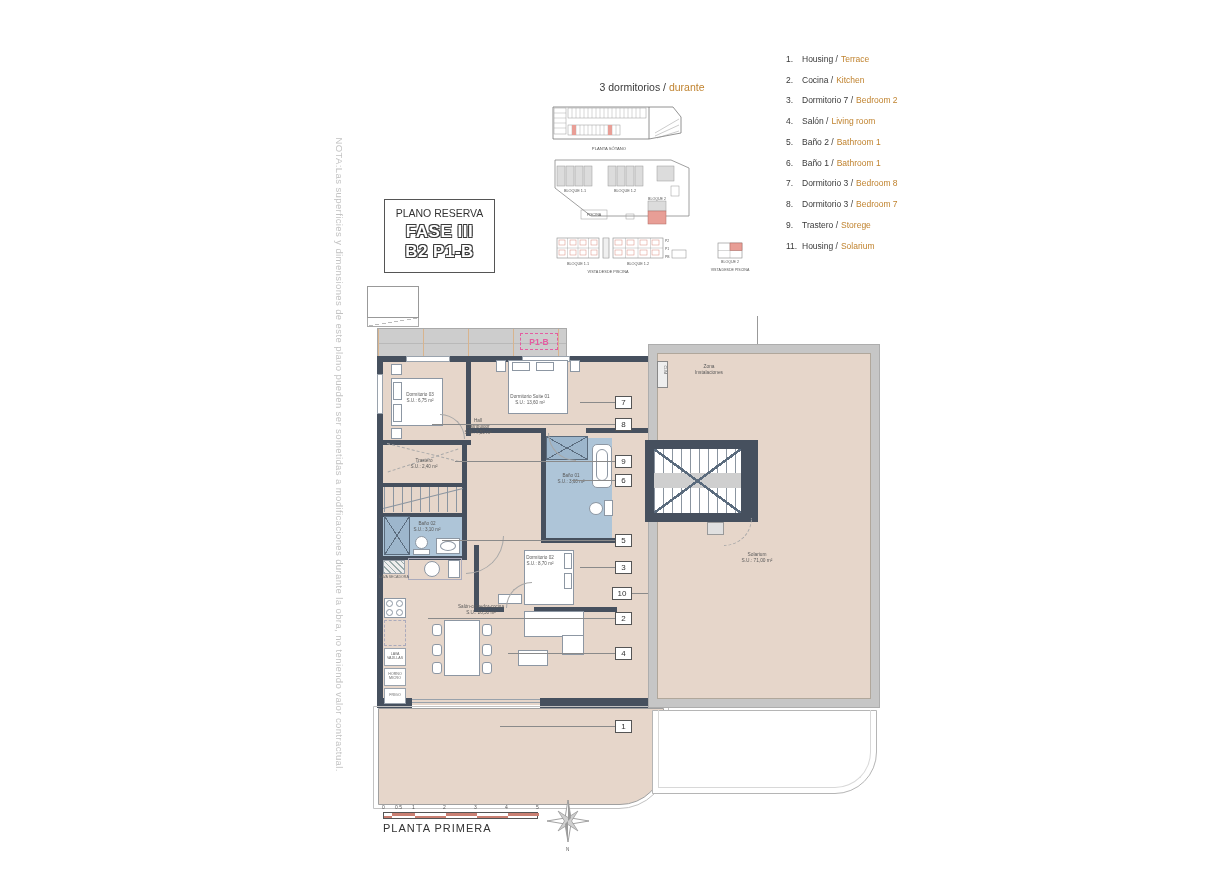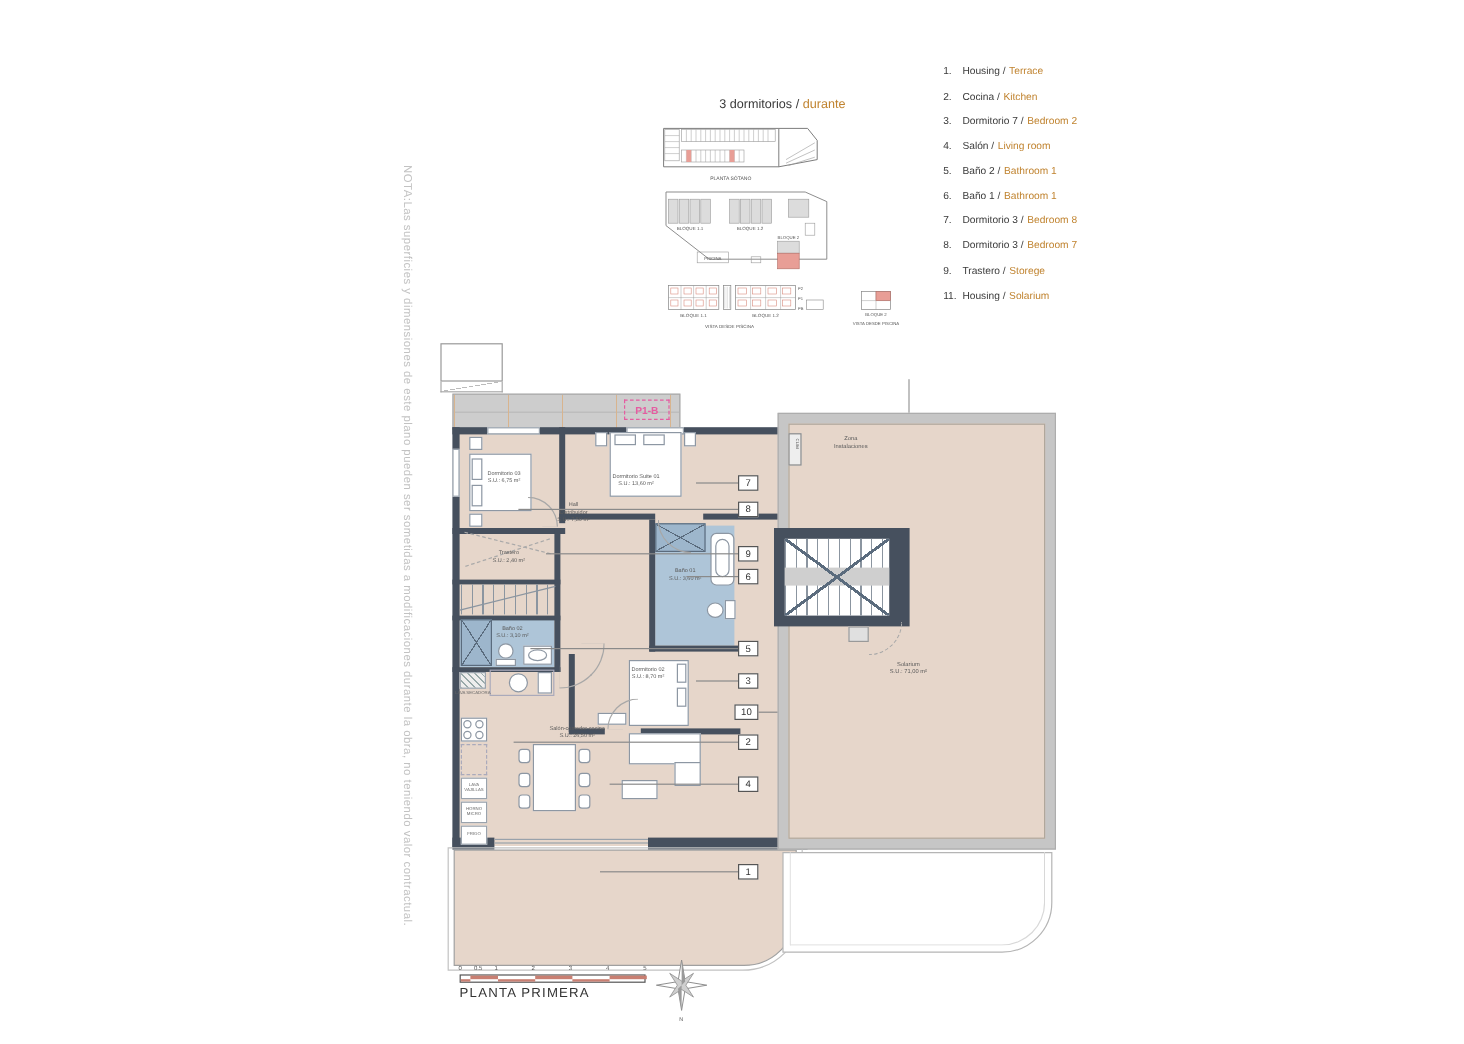--- a/index.html
+++ b/index.html
@@ -92,20 +92,27 @@
     <div class="lg-row" style="top:187px">
         <span class="lg-n">11.</span>
         <span class="lg-es">Housing /</span>
         <span class="lg-en">Solarium</span>
       </div>
   </div>
 
   <div class="abs" style="left:30px;top:438px;width:615px;height:14px;transform:rotate(90deg);
        font-size:9.5px;color:#c2c2c2;text-align:center;letter-spacing:.4px;white-space:nowrap;">NOTA:Las superficies y dimensiones de este plano pueden ser sometidas a modificaciones durante la obra, no teniendo valor contractual.</div>
 
+  <div class="abs" style="left:384px;top:199px;width:111px;height:74px;border:1px solid #555;background:#fff;text-align:center;">
+    <div style="margin-top:7px;font-size:10.5px;color:#333;">PLANO RESERVA</div>
+    <div style="margin-top:3px;font-size:17px;font-weight:bold;color:#fff;letter-spacing:.5px;
+         text-shadow:-1px -1px 0 #3a3a3a,1px -1px 0 #3a3a3a,-1px 1px 0 #3a3a3a,1px 1px 0 #3a3a3a;">FASE III</div>
+    <div style="font-size:17px;font-weight:bold;color:#fff;letter-spacing:.5px;
+         text-shadow:-1px -1px 0 #3a3a3a,1px -1px 0 #3a3a3a,-1px 1px 0 #3a3a3a,1px 1px 0 #3a3a3a;">B2 P1-B</div>
+  </div>
 
   <svg class="abs" style="left:551px;top:103px;" width="134" height="52" viewBox="0 0 134 52">
     <path d="M2,4 H98 V36 H2 Z" fill="none" stroke="#777" stroke-width="0.8"></path>
     <path d="M98,4 L122,4 L130,14 L130,30 L98,36" fill="none" stroke="#777" stroke-width="0.8"></path>
     <path d="M104,30 L128,16 M104,33 L128,22 M106,35 L128,28" stroke="#999" stroke-width="0.5"></path>
     <rect x="3" y="5" width="12" height="26" fill="none" stroke="#999" stroke-width="0.5"></rect>
     <path d="M3,10 H15 M3,15 H15 M3,20 H15 M3,25 H15" stroke="#999" stroke-width="0.4"></path>
     <rect x="17" y="5" width="78" height="10" fill="none" stroke="#999" stroke-width="0.5"></rect>
     <path d="M21,5 V15 M25,5 V15 M29,5 V15 M33,5 V15 M37,5 V15 M41,5 V15 M45,5 V15 M49,5 V15 M53,5 V15 M57,5 V15 M61,5 V15 M65,5 V15 M69,5 V15 M73,5 V15 M77,5 V15 M81,5 V15 M85,5 V15 M89,5 V15" stroke="#999" stroke-width="0.4"></path>
     <rect x="17" y="22" width="52" height="10" fill="none" stroke="#999" stroke-width="0.5"></rect>

